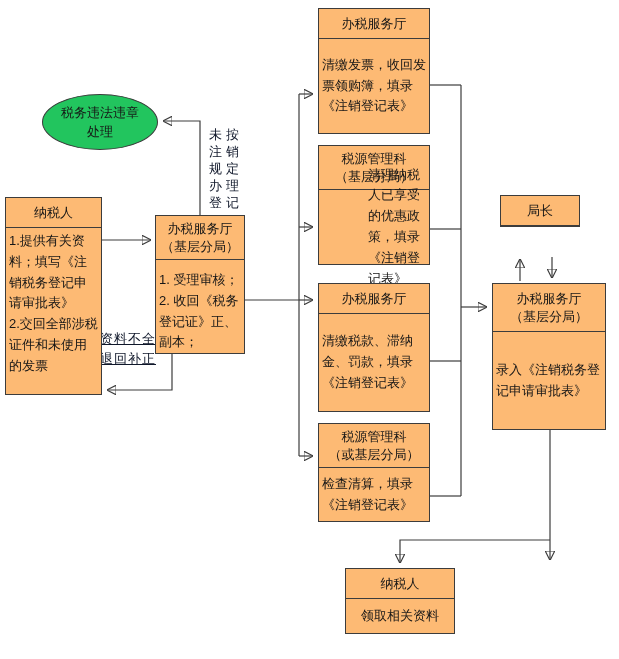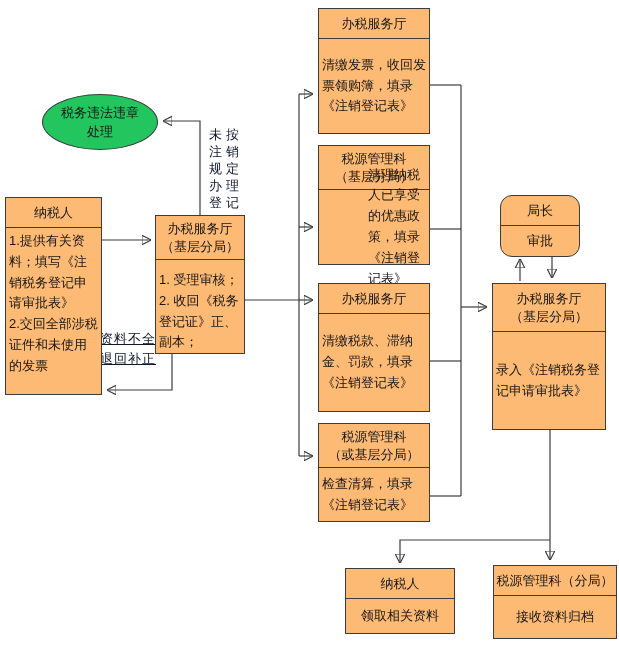--- a/index.html
+++ b/index.html
@@ -98,34 +98,29 @@
     <div class="title" style="height:30px;">办税服务厅</div>
     <div class="body" style="height:97px;">清缴税款、滞纳金、罚款，填录《注销登记表》</div>
   </div>
 
   <div class="flow-node" style="left:318px; top:423px; width:112px;">
     <div class="title" style="height:44px;">税源管理科
 （或基层分局）</div>
     <div class="body" style="height:53px;">检查清算，填录《注销登记表》</div>
   </div>
 
-  <div class="flow-node" style="left:500px; top:195px; width:80px;border-radius:12px;">
+  <div class="flow-node" style="left:500px; top:195px; width:80px;">
     <div class="title" style="height:30px;">局长</div>
-    <div class="body ctr" style="height:30px;">审批</div>
   </div>
 
   <div class="flow-node" style="left:492px; top:283px; width:114px;">
     <div class="title" style="height:48px;">办税服务厅
 （基层分局）</div>
     <div class="body" style="height:97px;">录入《注销税务登记申请审批表》</div>
   </div>
 
   <div class="flow-node" style="left:345px; top:568px; width:110px;">
     <div class="title" style="height:30px;">纳税人</div>
     <div class="body ctr" style="height:34px;">领取相关资料</div>
   </div>
 
-  <div class="flow-node" style="left:493px; top:565px; width:124px;">
-    <div class="title" style="height:30px;">税源管理科（分局）</div>
-    <div class="body ctr" style="height:42px;">接收资料归档</div>
-  </div>
 
 </div>
 
 </body></html>

